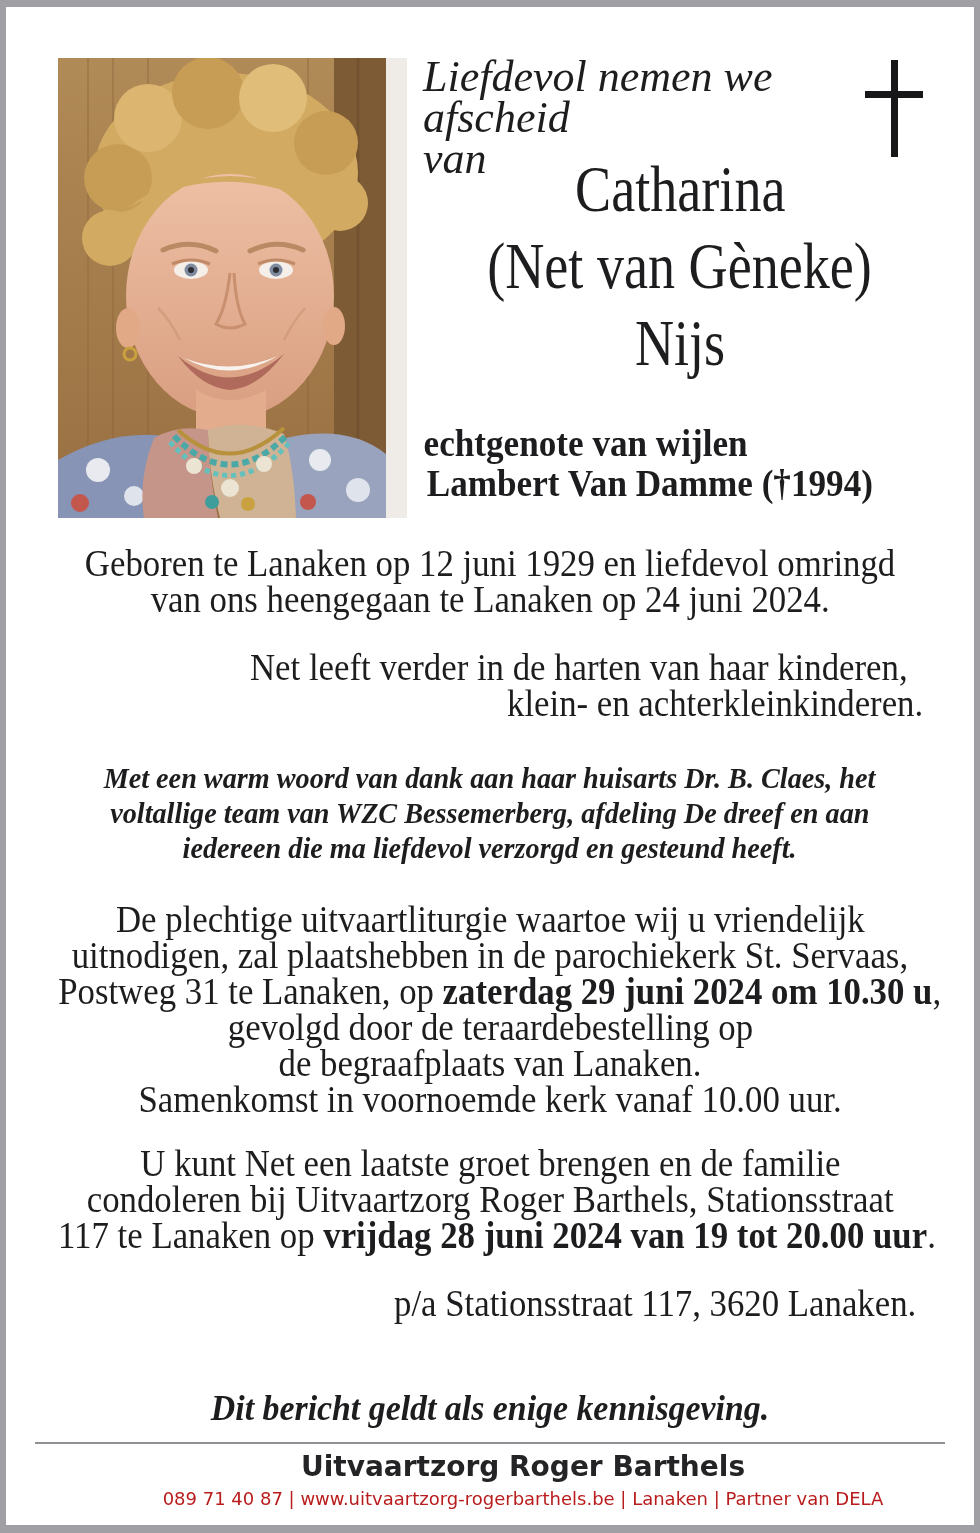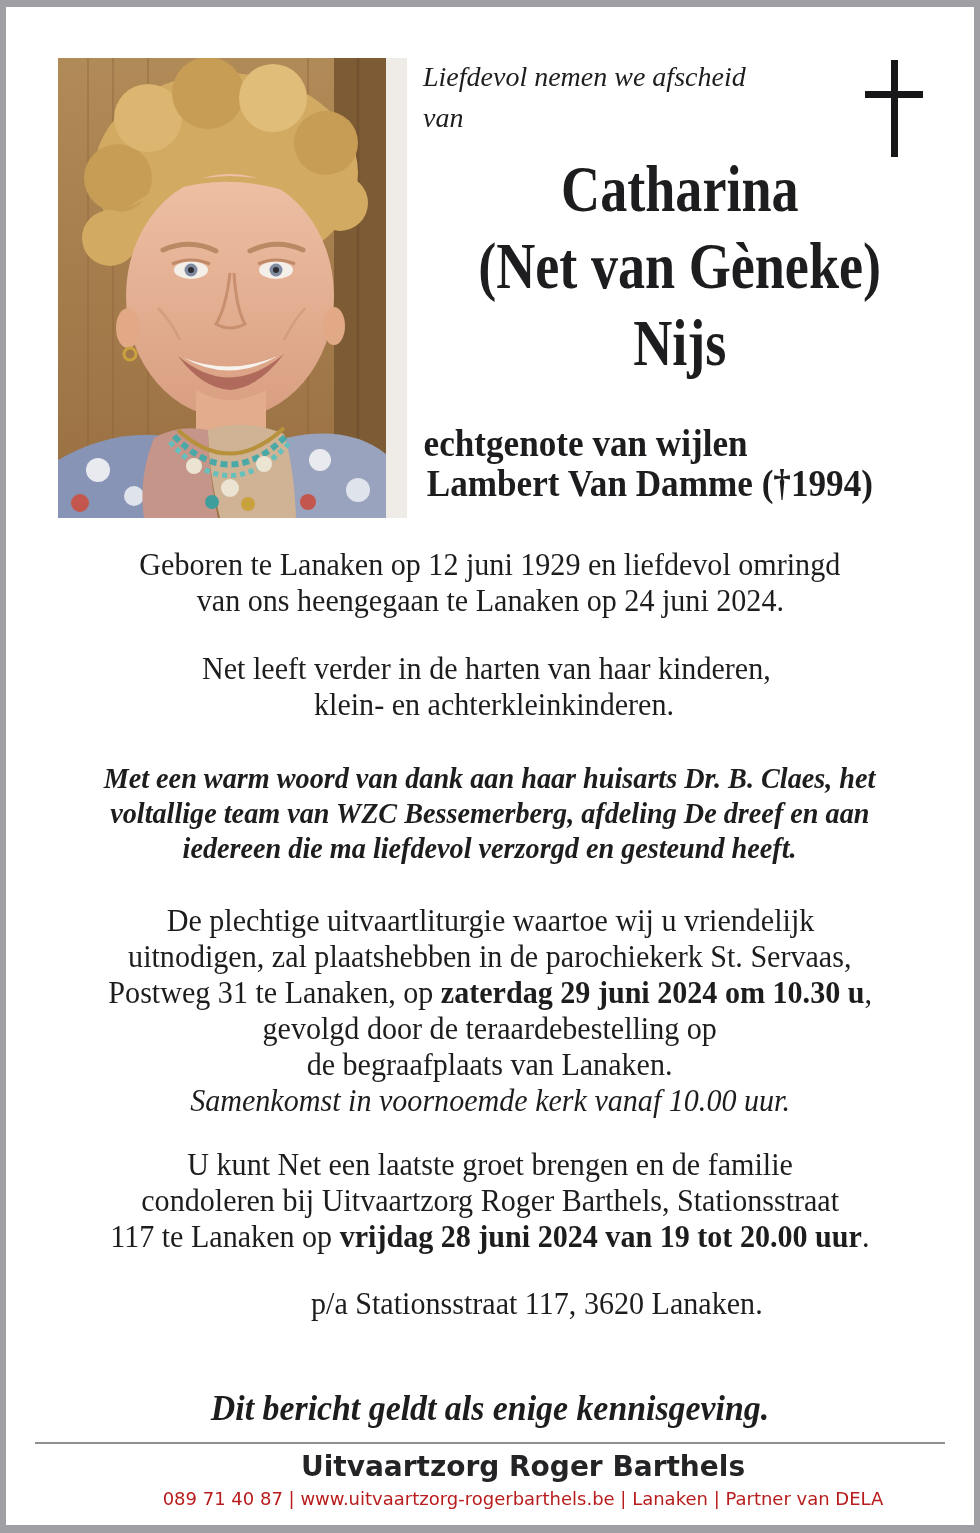--- a/index.html
+++ b/index.html
@@ -19,55 +19,55 @@
   .frame.right  { left: 974px; top: 7px; width: 6px; height: 1526px; }
 
   .photo {
     position: absolute; left: 58px; top: 58px; width: 349px; height: 460px;
     overflow: hidden;
   }
   .photo svg { display: block; }
 
   .intro {
     position: absolute; left: 423px; top: 56px; width: 450px;
-    font-style: italic; font-size: 28px; line-height: 41px;
+    font-style: italic; font-size: 44px; line-height: 41px;
     text-align: left;
   }
 
   .cross { position: absolute; left: 864px; top: 60px; width: 60px; height: 100px; }
   .cross .stem { position: absolute; left: 27px; top: 0; width: 7px; height: 97px; background: #17171a; }
   .cross .bar  { position: absolute; left: 1px; top: 31px; width: 58px; height: 7px; background: #17171a; }
 
   .name-block {
     position: absolute; left: 415px; top: 150px; width: 530px;
-    text-align: center; font-weight: bold; font-size: 66px; line-height: 77px;
+    text-align: center; font-weight: normal; font-size: 66px; line-height: 77px;
     white-space: nowrap;
   }
   .name-block .line { display: block; }
   .name-block .line > span { display: inline-block; transform: scaleX(0.82); transform-origin: 50% 50%; }
 
   .spouse-block {
     position: absolute; left: 415px; top: 424px; width: 530px;
     font-weight: bold; font-size: 37px; line-height: 40px;
     white-space: nowrap;
   }
   .spouse-block .line > span { display: inline-block; transform: scaleX(0.95); transform-origin: 50% 50%; }
 
-  .para { position: absolute; left: 30px; width: 920px; font-size: 32px; line-height: 36px; }
+  .para { position: absolute; left: 30px; width: 920px; font-size: 37px; line-height: 36px; }
   .para .line { display: block; white-space: nowrap; }
   .para.center { text-align: center; }
   .para.center .line > span { display: inline-block; transform: scaleX(0.94); transform-origin: 50% 50%; }
-  .para.leftal { left: 60px; width: 890px; text-align: center; }
+  .para.leftal { left: 60px; width: 890px; text-align: right; }
   .para.leftal .line > span { display: inline-block; transform: scaleX(0.94); transform-origin: 0 50%; }
 
   .p-birth  { top: 546px; }
   .p-family { top: 650px; }
   .p-thanks { top: 760px; font-style: italic; font-size: 30px; line-height: 35px; font-weight: bold; }
   .p-service { top: 902px; }
-  .p-service .it { font-style: italic; }
+  .p-service .it { }
   .p-condolence { top: 1146px; }
   .p-address { top: 1286px; line-height: 35px; }
   .p-address .indent { margin-left: 92px; }
   .p-notice { top: 1390px; font-weight: bold; font-style: italic; font-size: 36px; }
   .bold { font-weight: bold; }
 
   .footer-divider {
     position: absolute; left: 35px; top: 1442px; width: 910px; height: 2px;
     background: #909094;
   }

